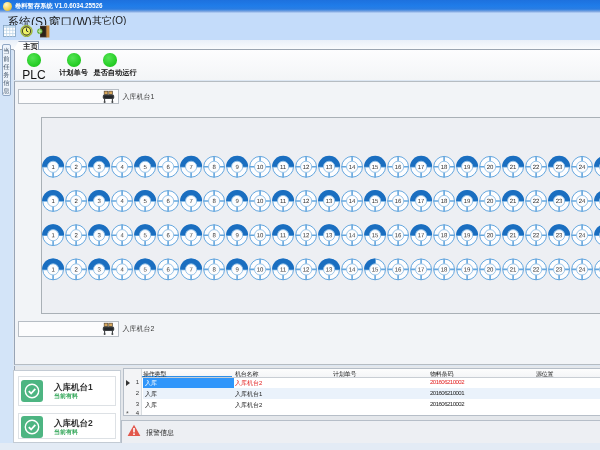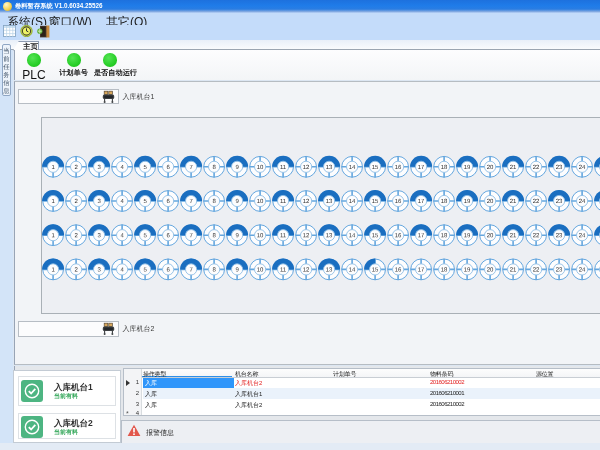--- a/index.html
+++ b/index.html
@@ -7,21 +7,21 @@
 .abs{position:absolute}
 </style></head><body>
 
 <div class="abs" style="left:0;top:0;width:600px;height:13px;background:linear-gradient(180deg,#1d71de 0%,#1f7ce9 45%,#2a7de2 70%,#7da6e0 88%,#bed6f8 100%)"></div>
 <div class="abs" style="left:3px;top:2px;width:9px;height:9px;border-radius:50%;background:radial-gradient(circle at 35% 30%,#fff6c8,#f5d455 55%,#caa02c)"></div>
 <div class="abs" style="left:15px;top:1.5px;font-size:6.3px;font-weight:bold;color:#fff">卷料暂存系统 V1.0.6034.25526</div>
 
 <div class="abs" style="left:0;top:13px;width:600px;height:12px;background:#c4dcfa"></div>
 <div class="abs" style="left:7px;top:14px;font-size:12px;color:#1a1a1a">系统(S)</div>
 <div class="abs" style="left:48.5px;top:14px;font-size:12px;color:#1a1a1a">窗口(W)</div>
-<div class="abs" style="left:106px;top:14px;font-size:12px;color:#1a1a1a">其它(O)</div>
+<div class="abs" style="left:92px;top:14px;font-size:10px;color:#1a1a1a">其它(O)</div>
 
 <div class="abs" style="left:0;top:25px;width:600px;height:15px;background:#c4dcfa"></div>
 <svg class="abs" style="left:3px;top:25px" width="13" height="12" viewBox="0 0 13 12">
  <rect x="0.5" y="0.5" width="12" height="11" fill="#fff" stroke="#87a7c6" stroke-width="0.9"></rect>
  <rect x="1" y="1" width="11" height="2" fill="#cfe3f4"></rect>
  <path d="M3.6 1v11M6.7 1v11M9.8 1v11M1 5.3h11M1 8.6h11" stroke="#b9d3e8" stroke-width=".7"></path>
 </svg>
 <svg class="abs" style="left:20px;top:25px" width="13" height="12" viewBox="0 0 13 12">
  <circle cx="6.5" cy="6" r="5.7" fill="#cadb4e" stroke="#8aa524" stroke-width=".8"></circle>
  <circle cx="6.5" cy="6" r="4.1" fill="#eef266" stroke="#4a4a30" stroke-width="1.1"></circle>
@@ -42,21 +42,21 @@
 <div class="abs" style="left:0;top:50px;width:13px;height:393px;background:#d3e4f8"></div>
 <div class="abs" style="left:2px;top:44px;width:9px;height:52px;background:#eef4fb;border:1px solid #8fa6c4;border-radius:2px"></div>
 <div class="abs" style="left:2px;top:46.5px;width:9px;font-size:6.3px;line-height:8px;color:#33475e;text-align:center">当<br>前<br>任<br>务<br>信<br>息</div>
 
 <div class="abs" style="left:14px;top:50px;width:586px;height:30px;background:linear-gradient(180deg,#fdfdfe,#f3f5f7);border-left:1px solid #98a4b5"></div>
 <div class="abs" style="left:27px;top:53px;width:13.5px;height:13.5px;border-radius:50%;background:radial-gradient(circle at 40% 35%,#55e455,#28cf28 60%,#1eb81e)"></div>
 <div class="abs" style="left:67px;top:53px;width:13.5px;height:13.5px;border-radius:50%;background:radial-gradient(circle at 40% 35%,#55e455,#28cf28 60%,#1eb81e)"></div>
 <div class="abs" style="left:103px;top:53px;width:13.5px;height:13.5px;border-radius:50%;background:radial-gradient(circle at 40% 35%,#55e455,#28cf28 60%,#1eb81e)"></div>
 <div class="abs" style="left:19px;top:67.5px;width:30px;text-align:center;font-size:12px;font-weight:normal;color:#111">PLC状态</div>
 <div class="abs" style="left:58px;top:67.5px;width:31px;text-align:center;font-size:7.2px;font-weight:bold;color:#111">计划单号</div>
-<div class="abs" style="left:93px;top:67.5px;width:44px;text-align:right;font-size:7.2px;font-weight:bold;color:#111">是否自动运行</div>
+<div class="abs" style="left:93px;top:67.5px;width:44px;text-align:center;font-size:7.2px;font-weight:bold;color:#111">是否自动运行</div>
 
 <div class="abs" style="left:14px;top:80.5px;width:586px;height:284px;background:#f2f4f7;border-top:1px solid #b6bcc2;border-bottom:1px solid #b6bcc2;border-left:1px solid #98a4b5"></div>
 
 <div class="abs" style="left:17.5px;top:88.5px;width:101px;height:15.5px;background:#fcfcfd;border:1px solid #b7bdc4"></div>
 <div class="abs" style="left:122.5px;top:91.5px;font-size:7px;color:#3a3a3a">入库机台1</div>
 
 <div class="abs" style="left:17.5px;top:321px;width:101px;height:15.5px;background:#fcfcfd;border:1px solid #b7bdc4"></div>
 <div class="abs" style="left:122.5px;top:324px;font-size:7px;color:#3a3a3a">入库机台2</div>
 
 <svg class="abs" style="left:102px;top:89.5px" width="13" height="13" viewBox="0 0 13 13">

